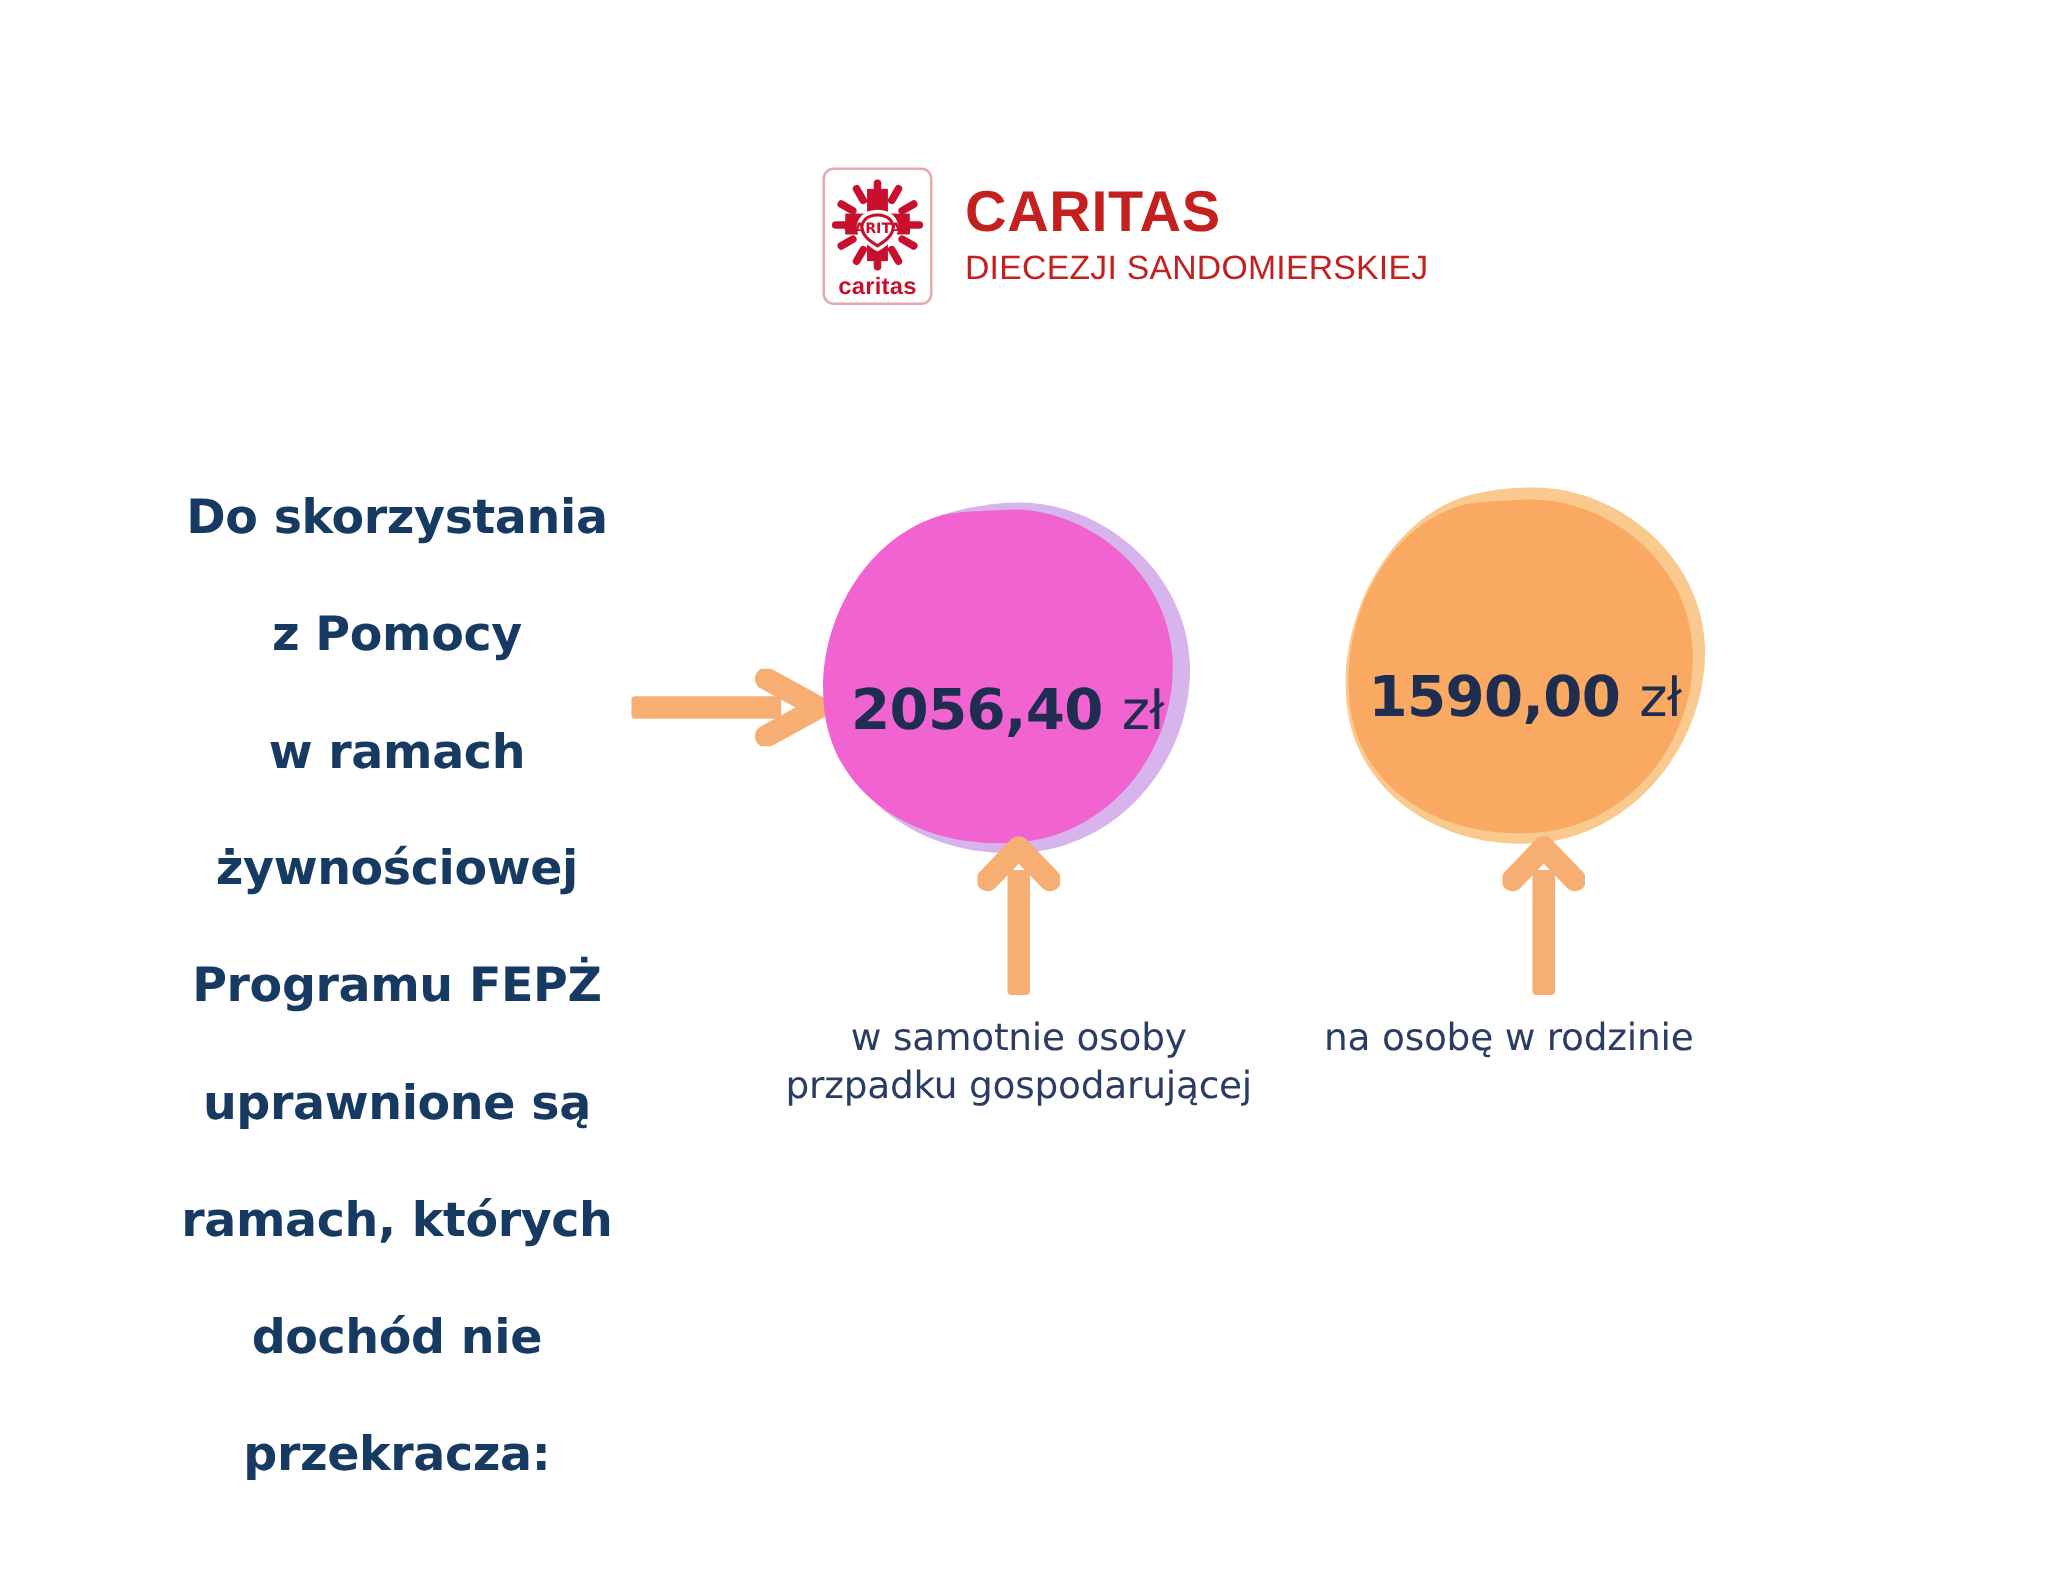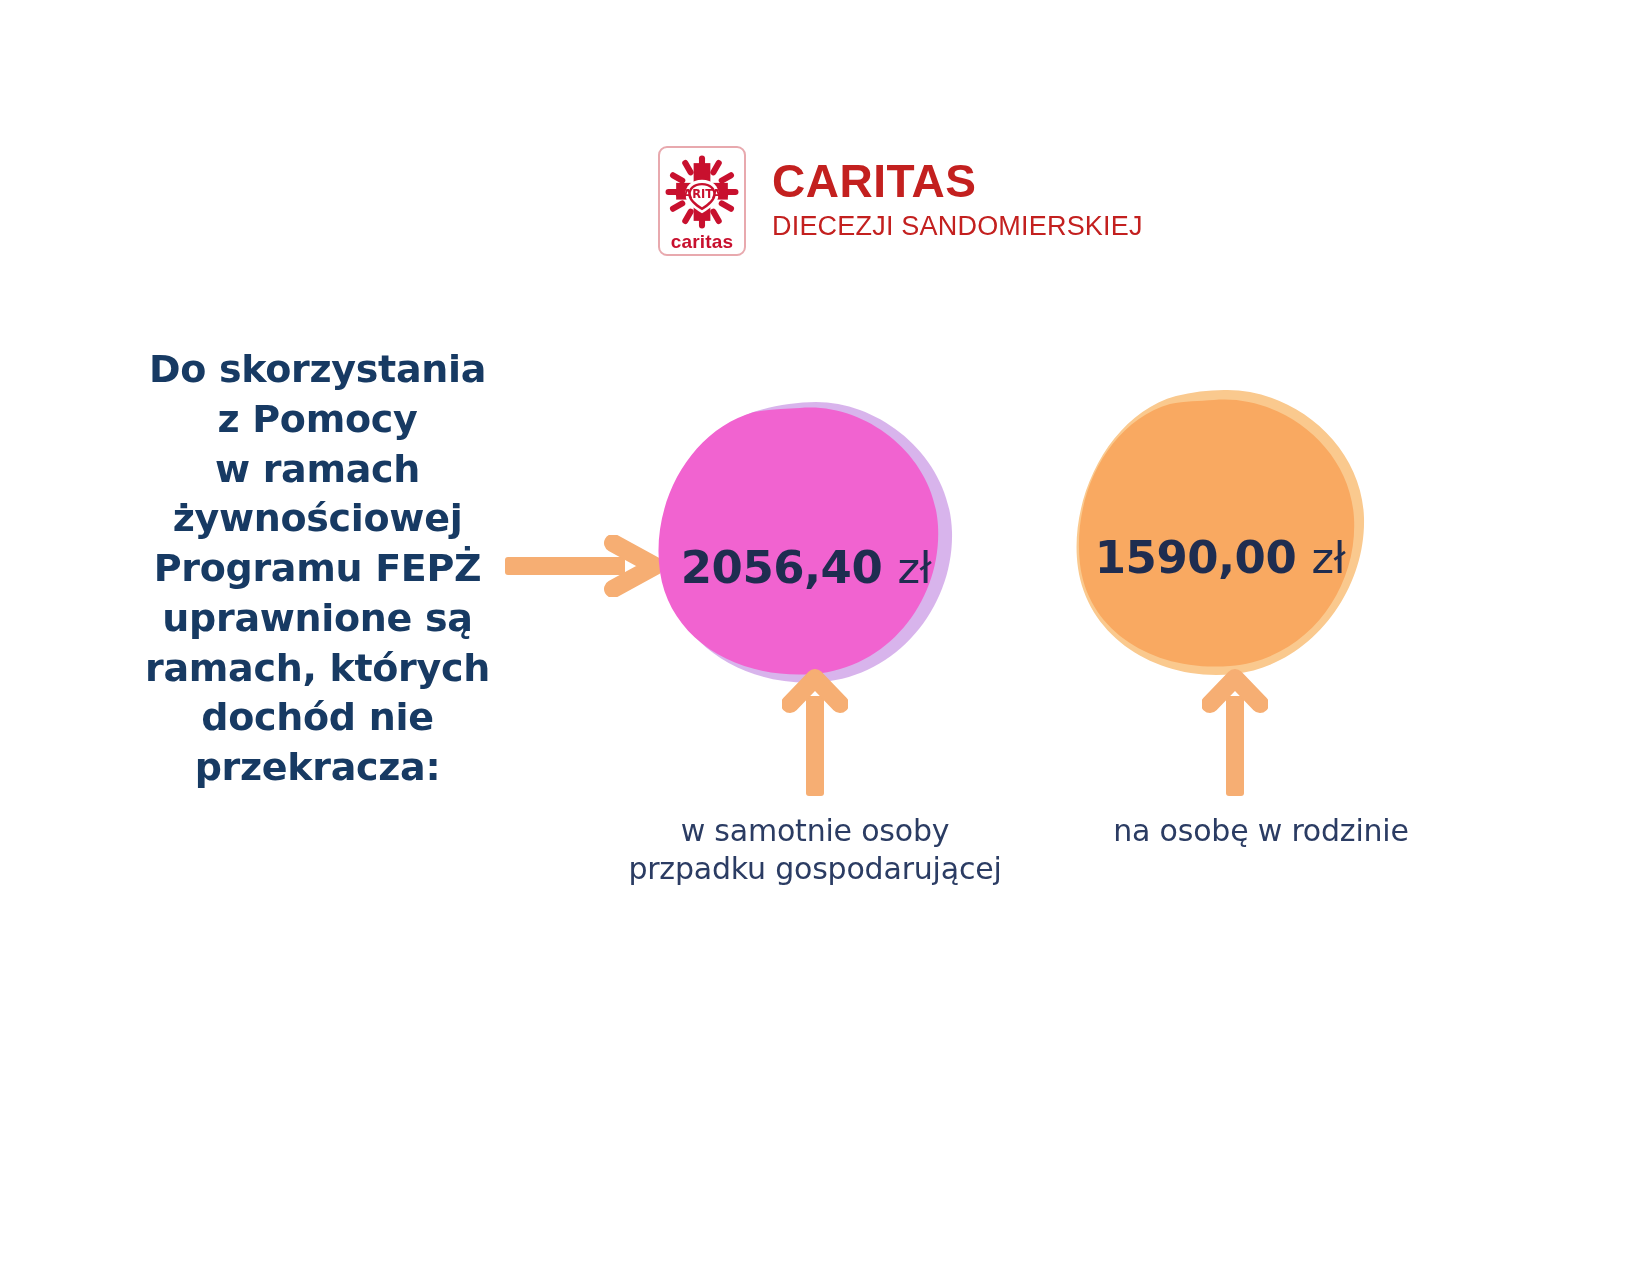--- a/index.html
+++ b/index.html
@@ -16,21 +16,21 @@
     width: 1650px;
     height: 1275px;
     background: #ffffff;
     overflow: hidden;
   }
 
   
   .logo-block {
     position: absolute;
     left: 658px;
-    top: 146px;
+    top: 134px;
     display: flex;
     align-items: flex-start;
     gap: 26px;
   }
   .logo-mark {
     width: 88px;
     height: 110px;
     border: 2px solid #e8a9ae;
     border-radius: 9px;
     box-sizing: border-box;
@@ -79,21 +79,21 @@
     top: 345px;
     width: 395px;
     text-align: center;
     font-family: "DejaVu Sans", sans-serif;
     font-size: 38px;
     font-weight: bold;
     line-height: 1.31;
     color: #173A63;
     letter-spacing: -0.3px;
   }
-  .lead-text .ln { display: block; white-space: nowrap; }
+  .lead-text .ln { display: block; white-space: nowrap; margin-top: 44px; }
 
   
   .arrow-right {
     position: absolute;
     left: 505px;
     top: 535px;
     width: 155px;
     height: 62px;
   }
 
@@ -142,21 +142,21 @@
     text-align: center;
     font-family: "DejaVu Sans", sans-serif;
     font-size: 30px;
     font-weight: normal;
     line-height: 1.28;
     color: #2B3C63;
     letter-spacing: -0.2px;
   }
   .caption .ln { display: block; white-space: nowrap; }
   #caption-single { left: 615px; top: 812px; width: 400px; }
-  #caption-family { left: 1061px; top: 812px; width: 400px; }
+  #caption-family { left: 1007px; top: 812px; width: 400px; }
 </style>
 </head>
 <body>
 
 <div class="canvas">
 
   <div class="logo-block">
     <div class="logo-mark">
       <svg width="76" height="76" viewBox="0 0 100 100" aria-hidden="true">
         <g fill="#C8102E">

